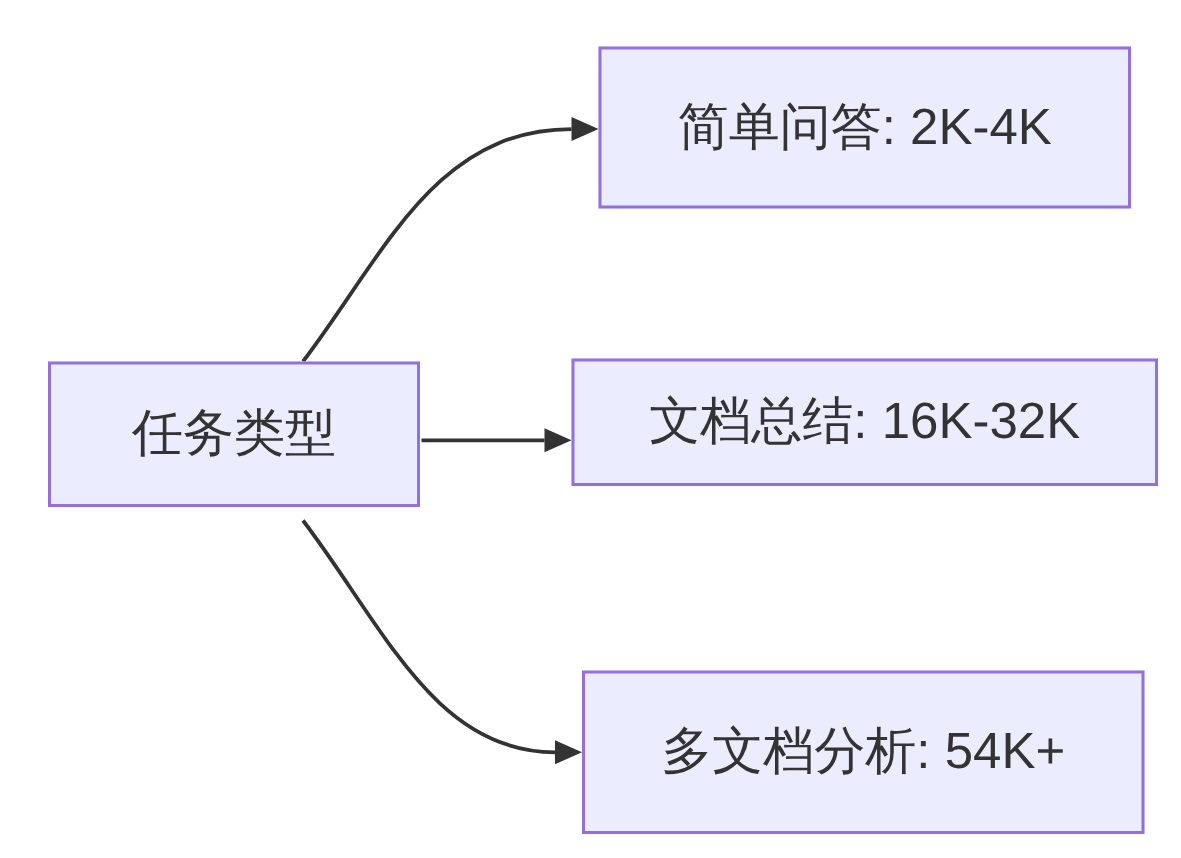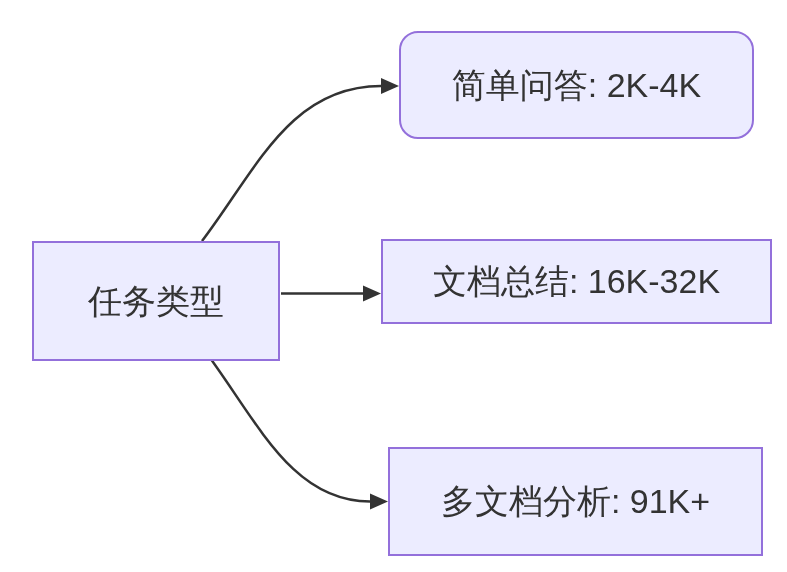--- a/index.html
+++ b/index.html
@@ -28,22 +28,22 @@
       background: #ECECFF;
       border: 2.5px solid #9370DB;
       display: flex;
       align-items: center;
       justify-content: center;
       font-size: 34px;
       line-height: 1.2;
       color: #333333;
       white-space: nowrap;
     }
-    .node-root { left: 32px;  top: 241px; width: 248px; height: 120px; text-align: right; }
-    .node-b1   { left: 399px; top: 31px;  width: 355px; height: 108px; border-radius: 19px; }
+    .node-root { left: 32px;  top: 241px; width: 248px; height: 97px; text-align: right; }
+    .node-b1   { left: 399px; top: 31px;  width: 355px; height: 108px; }
     .node-b2   { left: 381px; top: 239px; width: 391px; height: 85px; }
     .node-b3   { left: 388px; top: 447px; width: 375px; height: 109px; }
   </style>
 </head>
 <body>
 
 <div class="canvas">
 
   <svg class="edges" width="787" height="572" viewBox="0 0 787 572" aria-hidden="true">
     <defs>
@@ -62,16 +62,16 @@
 
   <div class="node node-b1">
     <span>简单问答: 2K-4K</span>
   </div>
 
   <div class="node node-b2">
     <span>文档总结: 16K-32K</span>
   </div>
 
   <div class="node node-b3">
-    <span>多文档分析: 91K+</span>
+    <span>多文档分析: 54K+</span>
   </div>
 
 </div>
 
 </body></html>

